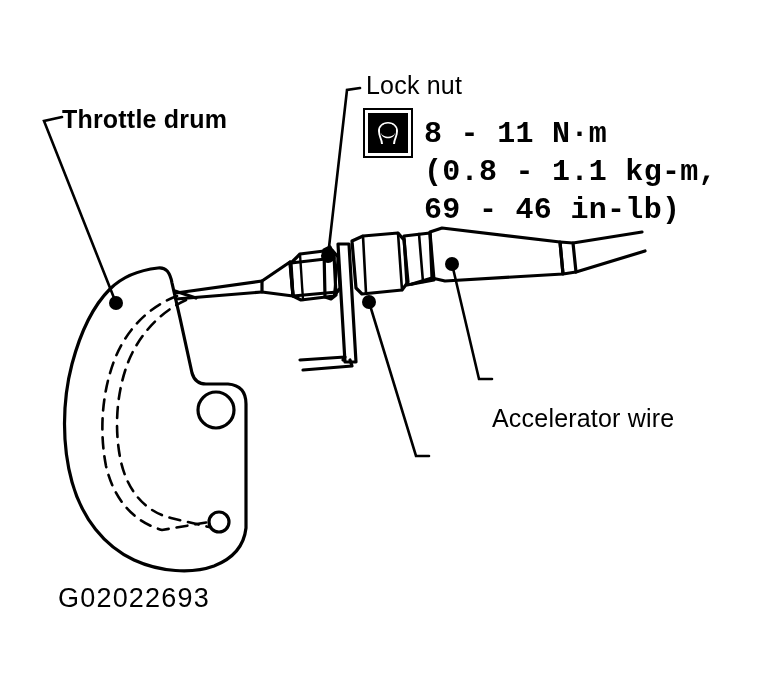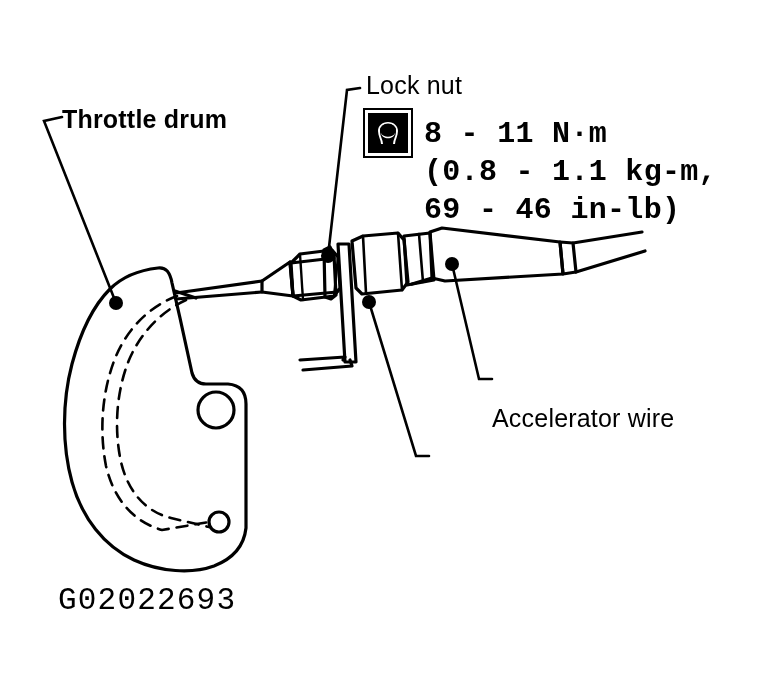--- a/index.html
+++ b/index.html
@@ -40,24 +40,23 @@
     font-weight: 400;
     letter-spacing: 0.2px;
   }
   .torque-line {
     font-size: 30px;
     font-weight: bold;
     letter-spacing: 0.3px;
     font-family: Liberation Mono, monospace;
   }
   .figure-id {
-    font-size: 31px;
+    font-size: 27px;
     font-weight: 400;
     letter-spacing: 1.2px;
-    font-family: Liberation Mono, monospace;
   }
   #label-throttle-drum { left: 62px;  top: 105px; font-weight: bold; }
   #label-lock-nut      { left: 366px; top: 71px;  }
   #label-accel-wire    { left: 492px; top: 365px; margin-top: 39px; }
   #label-adjusting-nut { left: 428px; top: 443px; }
   #torque-l1 { left: 424px; top: 117px; }
   #torque-l2 { left: 424px; top: 155px; }
   #torque-l3 { left: 424px; top: 193px; }
   #figure-id-text { left: 58px; top: 583px; }
 

